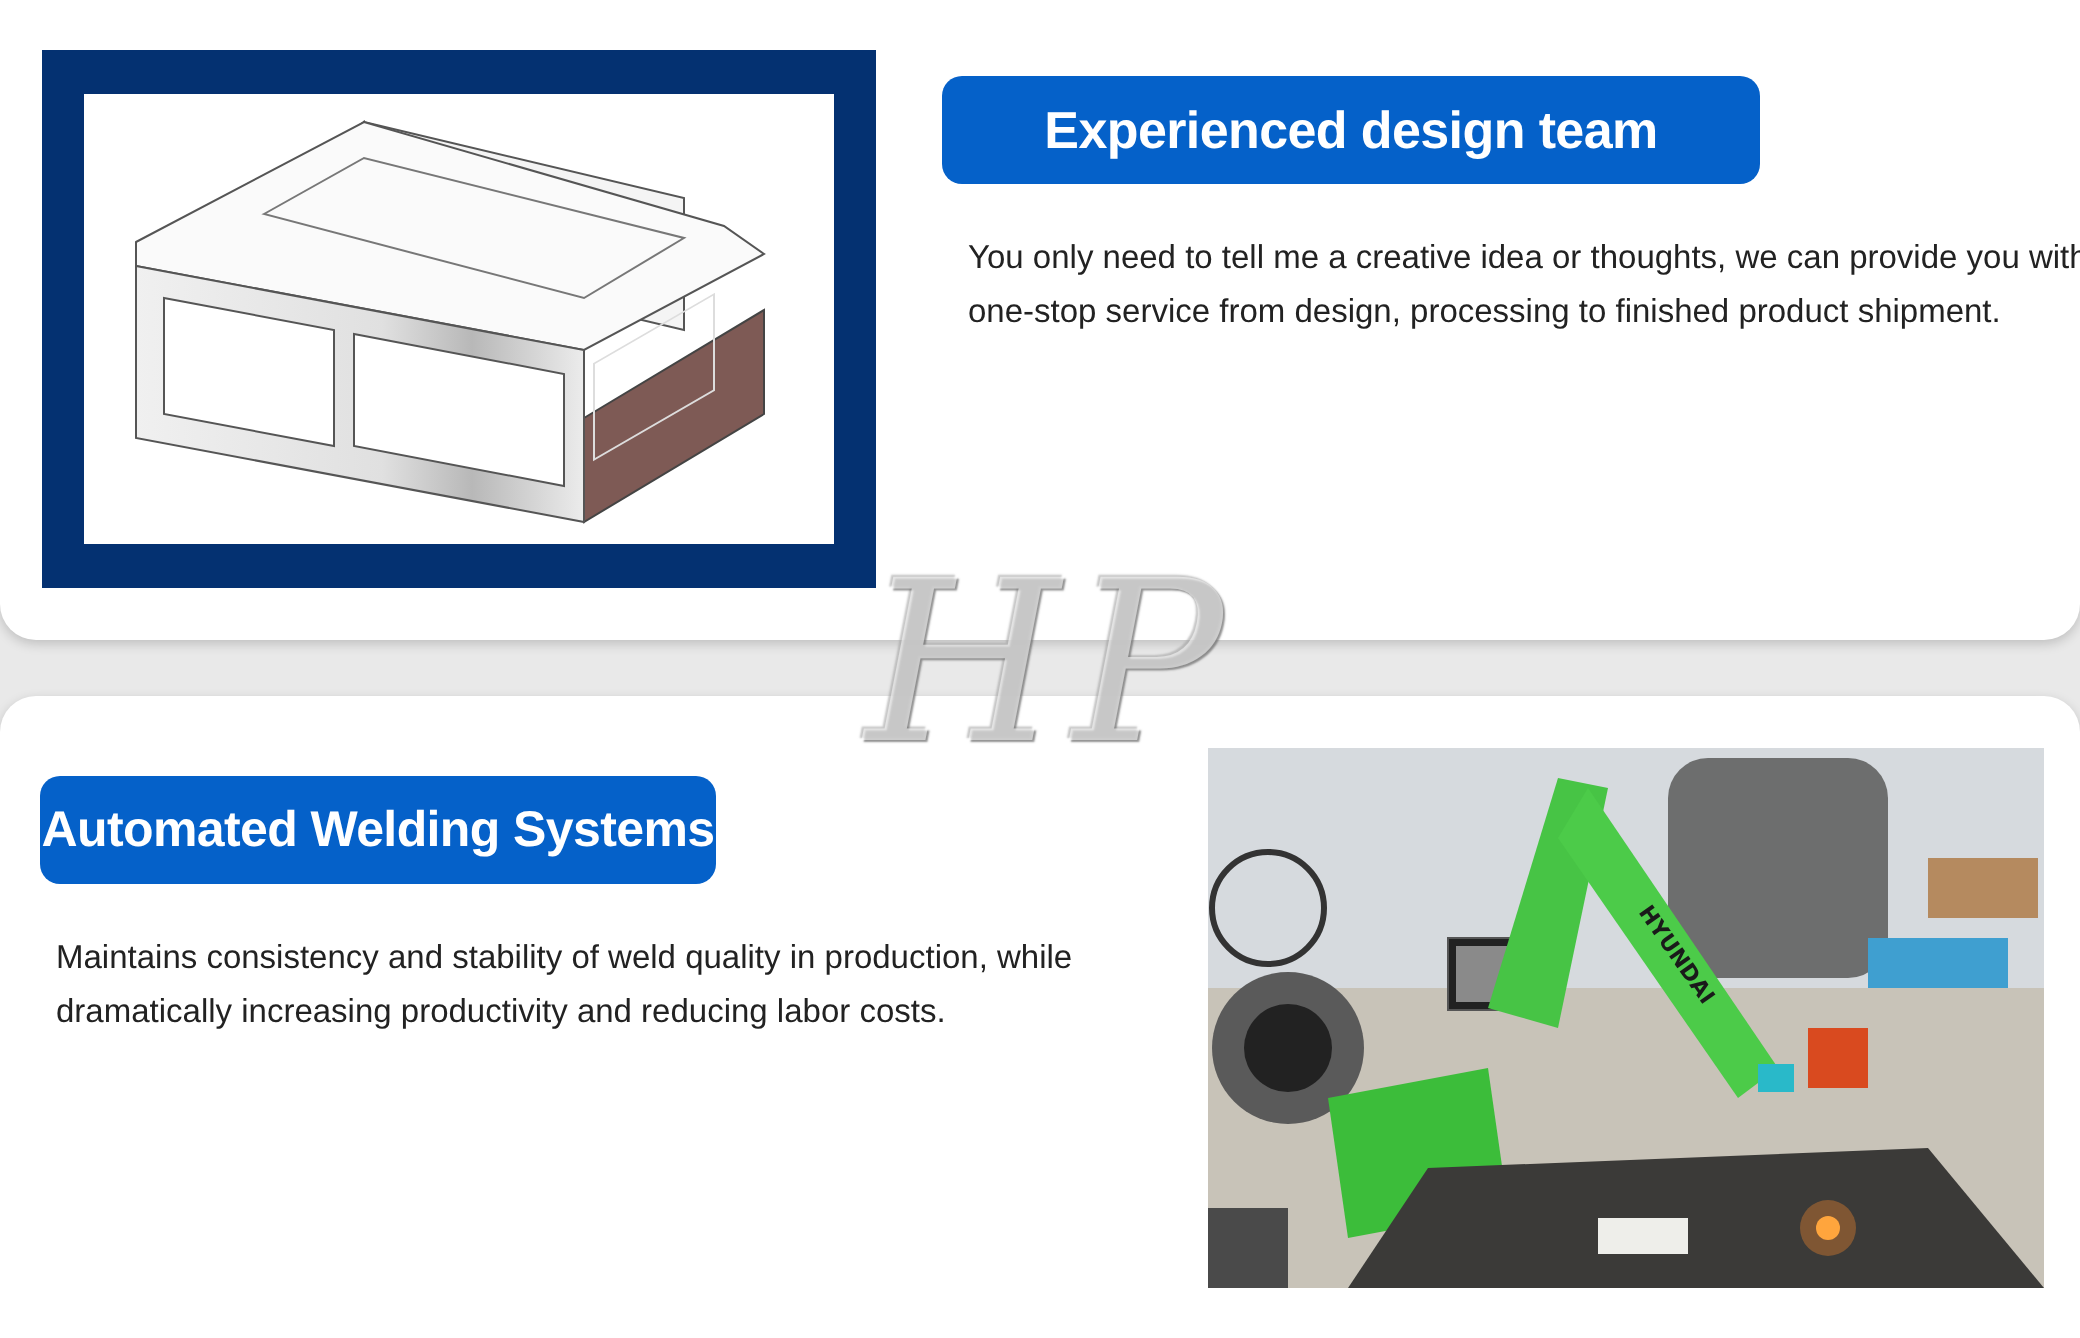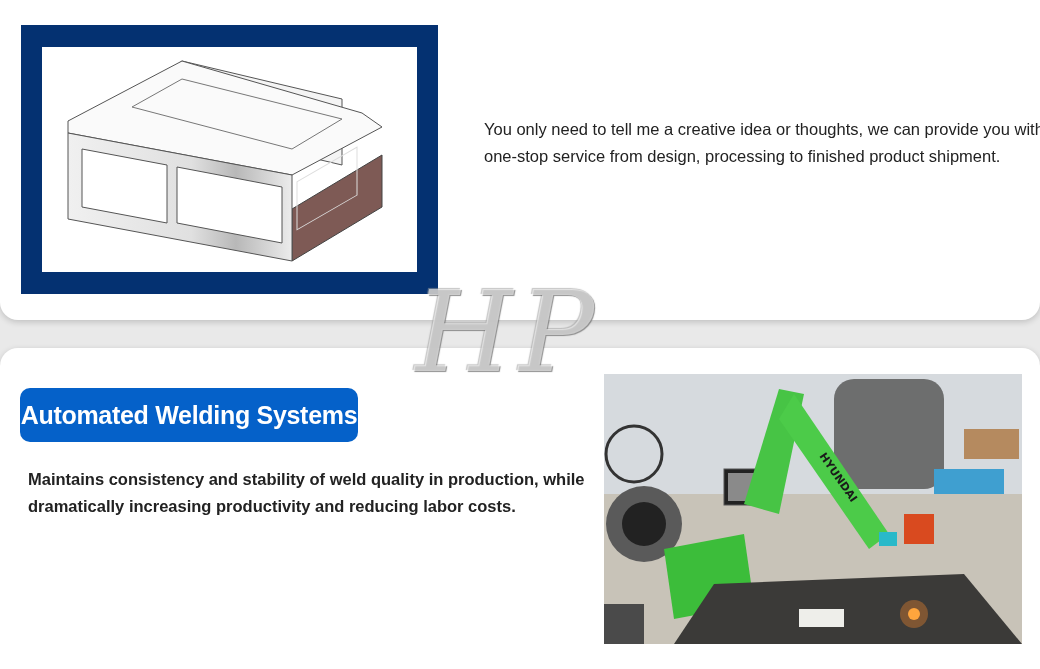--- a/index.html
+++ b/index.html
@@ -26,33 +26,33 @@
     .pill {
       position: absolute; background: #0561c9; color: #fff; border-radius: 10px;
       font-weight: bold; display: flex; align-items: center; justify-content: center;
       letter-spacing: -0.3px;
     }
     #pill1 { left: 471px; top: 56px; width: 409px; height: 54px; font-size: 26px; }
     #pill2 { left: 20px; top: 40px; width: 338px; height: 54px; font-size: 25px; }
 
     .desc { position: absolute; color: #222; font-size: 16.5px; line-height: 26.5px; }
     #desc1 { left: 484px; top: 134px; width: 560px; }
-    #desc2 { left: 28px; top: 118px; width: 560px; font-weight: bold; }
+    #desc2 { left: 28px; top: 118px; width: 560px; }
 
     .photo {
       position: absolute; left: 604px; top: 26px; width: 418px; height: 270px; overflow: hidden;
       background: linear-gradient(180deg, #d9dde0 0%, #cdd1d3 45%, #bfb9ae 70%, #7b756c 100%);
     }
 
     .watermark {
       position: absolute; left: 415px; top: 272px; width: 220px; height: 120px;
       font-family: "DejaVu Serif", serif; font-style: italic; font-size: 112px;
       color: rgba(255,255,255,0.55);
       text-shadow: 1px 1px 1px rgba(110,110,110,0.75), -1px -1px 1px rgba(160,160,160,0.6);
-      letter-spacing: 6px; line-height: 120px; pointer-events: none;
+      letter-spacing: 6px; line-height: 120px; pointer-events: none; text-align: center;
     }
   </style>
 </head>
 <body>
 
 <div class="card" id="card1">
   <div style="position:absolute;left:0;top:18px;width:100%;height:320px;">
     <div class="frame" style="top:25px;">
       <div class="frame-inner">
         <svg width="375" height="225" viewBox="0 0 375 225">
@@ -106,20 +106,21 @@
             <linearGradient id="metal" x1="0" y1="0" x2="1" y2="0">
               <stop offset="0" stop-color="#f0f0f0"></stop>
                 <stop offset="0.55" stop-color="#e0e0e0"></stop>
                 <stop offset="0.75" stop-color="#b8b8b8"></stop>
                 <stop offset="1" stop-color="#ececec"></stop>
             </linearGradient>
           </defs>
         </svg>
       </div>
     </div>
+    <div class="pill" id="pill1" style="top:38px;">Experienced design team</div>
     <div class="desc" id="desc1" style="top:116px;">You only need to tell me a creative idea or thoughts, we can provide you with one-stop service from design, processing to finished product shipment.</div>
   </div>
 </div>
 
 <div class="card" id="card2">
   <div class="pill" id="pill2">Automated Welding Systems</div>
   <div class="desc" id="desc2">Maintains consistency and stability of weld quality in production, while dramatically increasing productivity and reducing labor costs.</div>
   <div class="photo">
     <svg width="418" height="270" viewBox="0 0 418 270">
       <rect x="0" y="0" width="418" height="120" fill="#d6dade"></rect>

